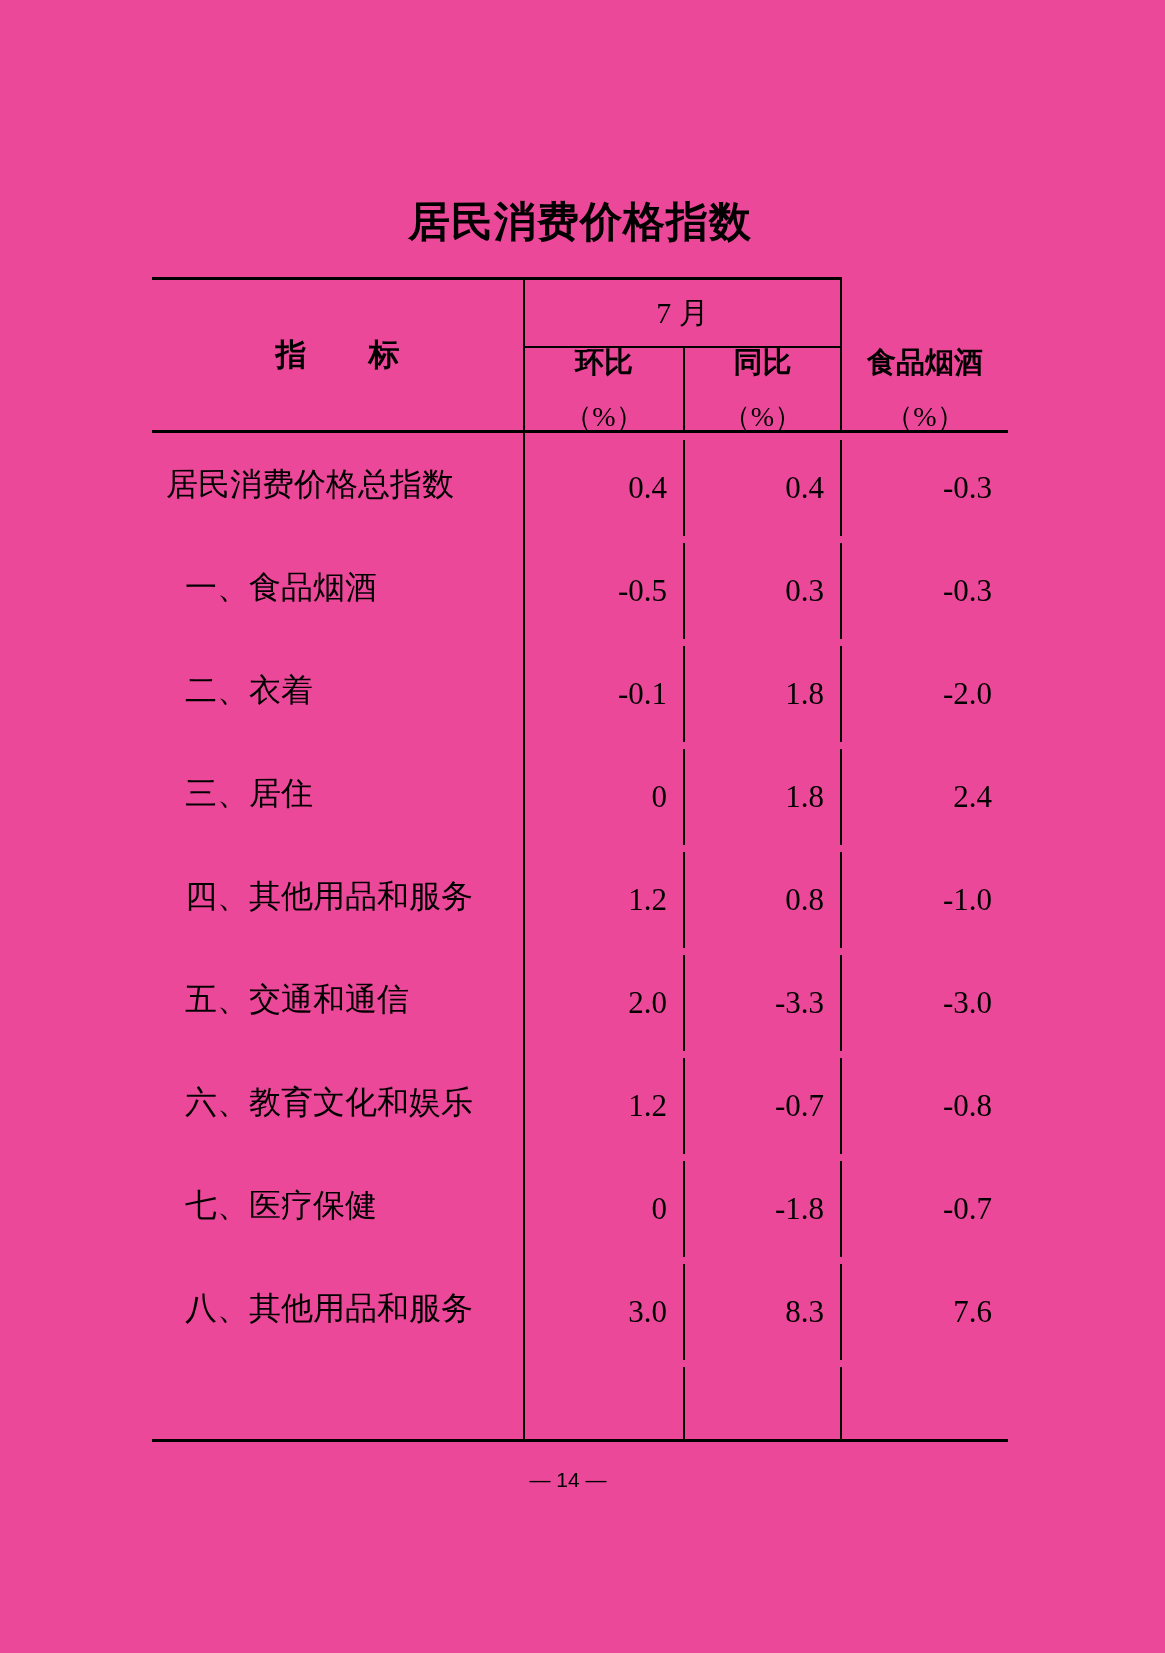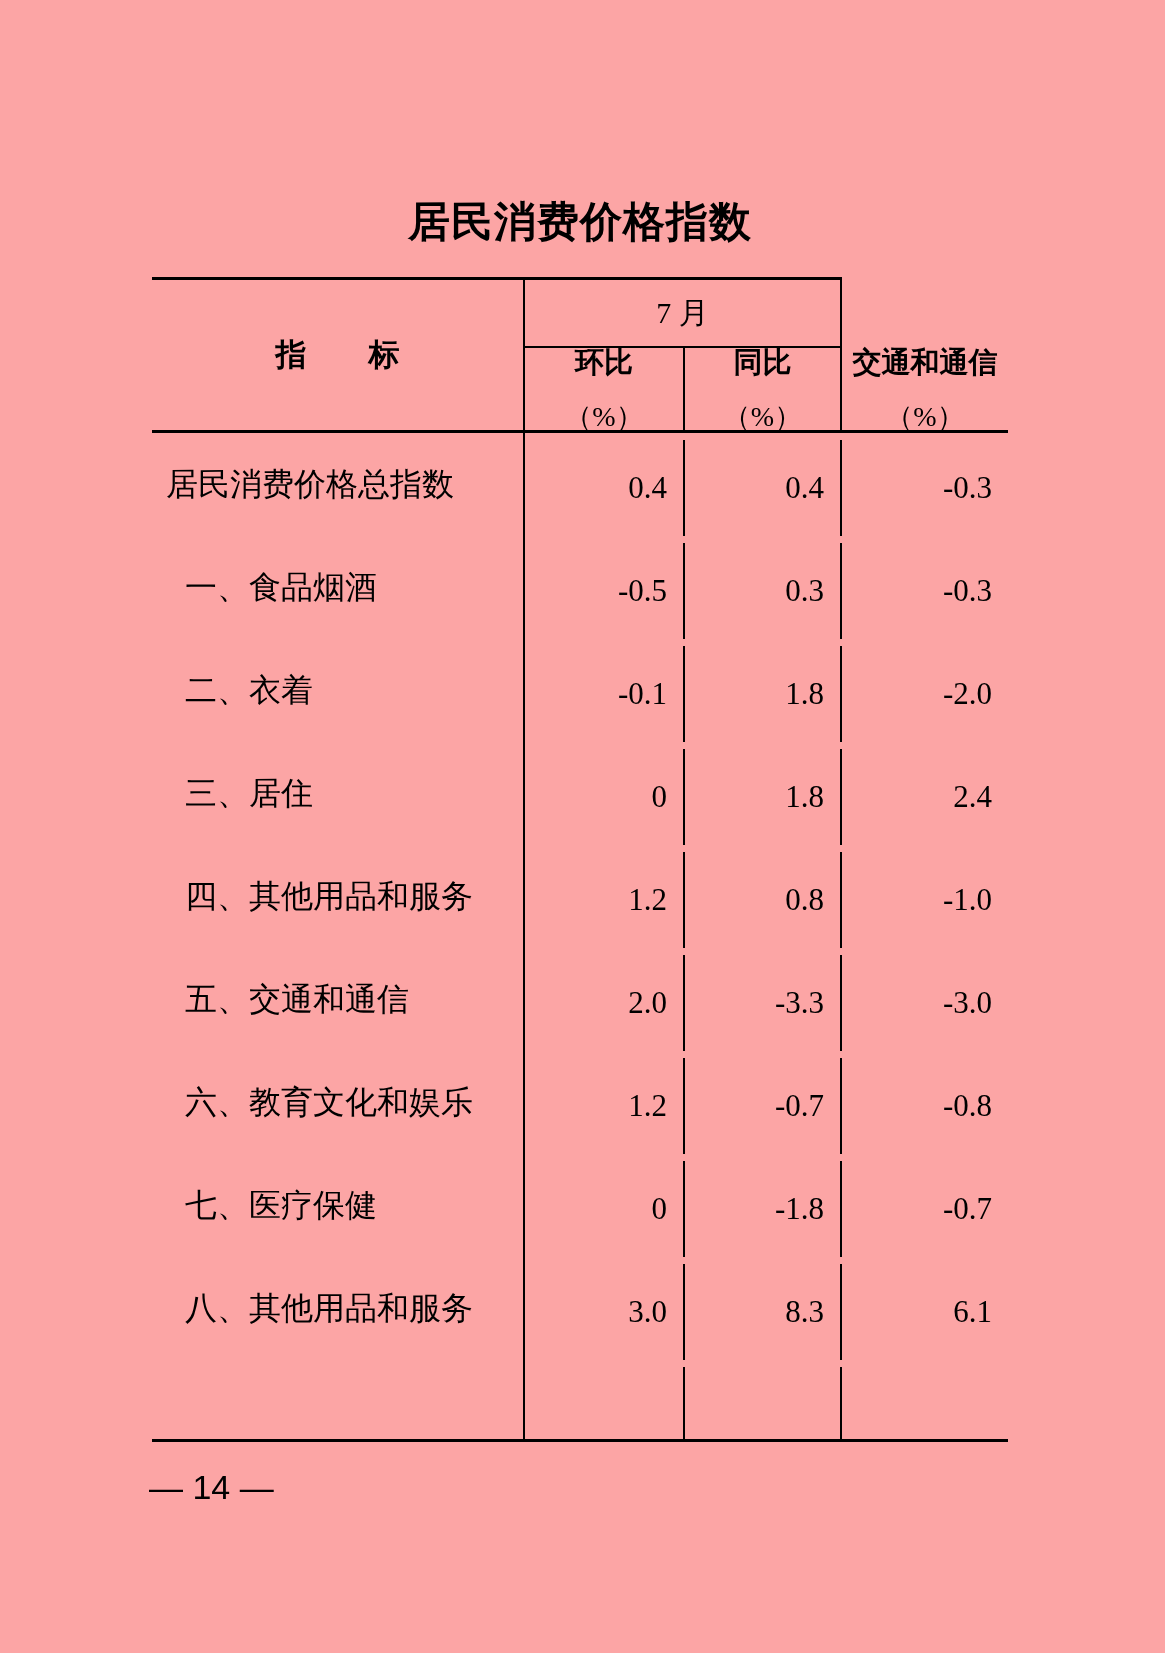--- a/index.html
+++ b/index.html
@@ -1,19 +1,19 @@
 <!DOCTYPE html>
 <html><head>
 <meta charset="utf-8">
 <style>
   html,body { margin:0; padding:0; background:#ffffff; }
   .page {
     position:relative;
     width:1165px; height:1653px;
-    background:#fca5a5;
+    background:#ec4899;
     color:#000;
     font-family:"Liberation Serif", serif;
     overflow:hidden;
     margin:0 auto;
   }
 
   
   .doc-title {
     position:absolute;
     top:196px; left:152px; width:856px;
@@ -98,24 +98,24 @@
     display:flex; align-items:center; justify-content:flex-end;
     font-size:31px;
     padding-right:16px;
     margin-top:7px;
   }
   .cv.with-r { border-right:2px solid #000; }
 
   
   .page-num {
     position:absolute;
-    top:1468px; left:149px; width:856px;
-    text-align:left;
-    font-family:"Liberation Sans", sans-serif;
-    font-size:34px;
+    top:1468px; left:140px; width:856px;
+    text-align:center;
+    font-family:"Liberation Sans", sans-serif;
+    font-size:21px;
   }
 </style>
 </head>
 <body>
 
 <div class="page">
 
   <div class="doc-title">居民消费价格指数</div>
 
   <div class="tbl">
@@ -126,21 +126,21 @@
 
       <div class="cell c-sub with-r" style="grid-column:2">
         <span class="sub-label">环比</span>
         <span class="sub-pct">（%）</span>
       </div>
       <div class="cell c-sub with-r" style="grid-column:3">
         <span class="sub-label">同比</span>
         <span class="sub-pct">（%）</span>
       </div>
       <div class="cell c-sub" style="grid-column:4">
-        <span class="sub-label">交通和通信</span>
+        <span class="sub-label">食品烟酒</span>
         <span class="sub-pct">（%）</span>
       </div>
     </div>
 
     <div class="bdy">
 
       <div class="row">
         <div class="cl">居民消费价格总指数</div>
         <div class="cv with-r">0.4</div>
         <div class="cv with-r">0.4</div>
@@ -193,21 +193,21 @@
         <div class="cl indent">七、医疗保健</div>
         <div class="cv with-r">0</div>
         <div class="cv with-r">-1.8</div>
         <div class="cv">-0.7</div>
       </div>
 
       <div class="row">
         <div class="cl indent">八、其他用品和服务</div>
         <div class="cv with-r">3.0</div>
         <div class="cv with-r">8.3</div>
-        <div class="cv">6.1</div>
+        <div class="cv">7.6</div>
       </div>
 
       <div class="row">
         <div class="cl"></div>
         <div class="cv with-r"></div>
         <div class="cv with-r"></div>
         <div class="cv"></div>
       </div>
 
     </div>

